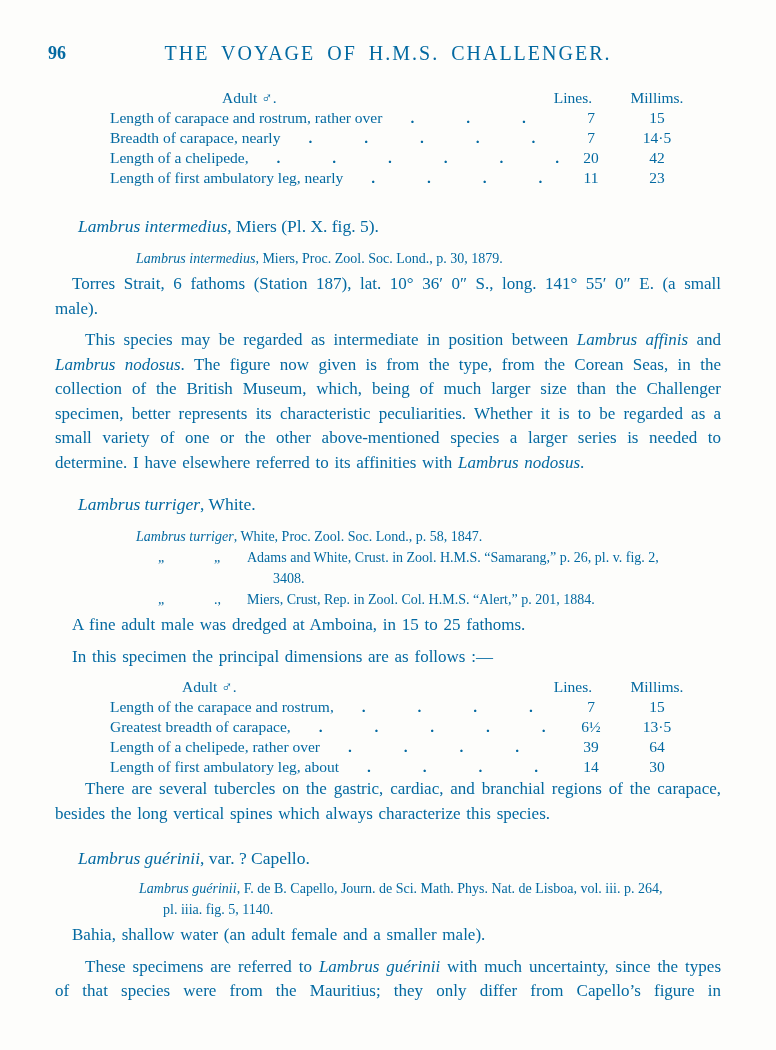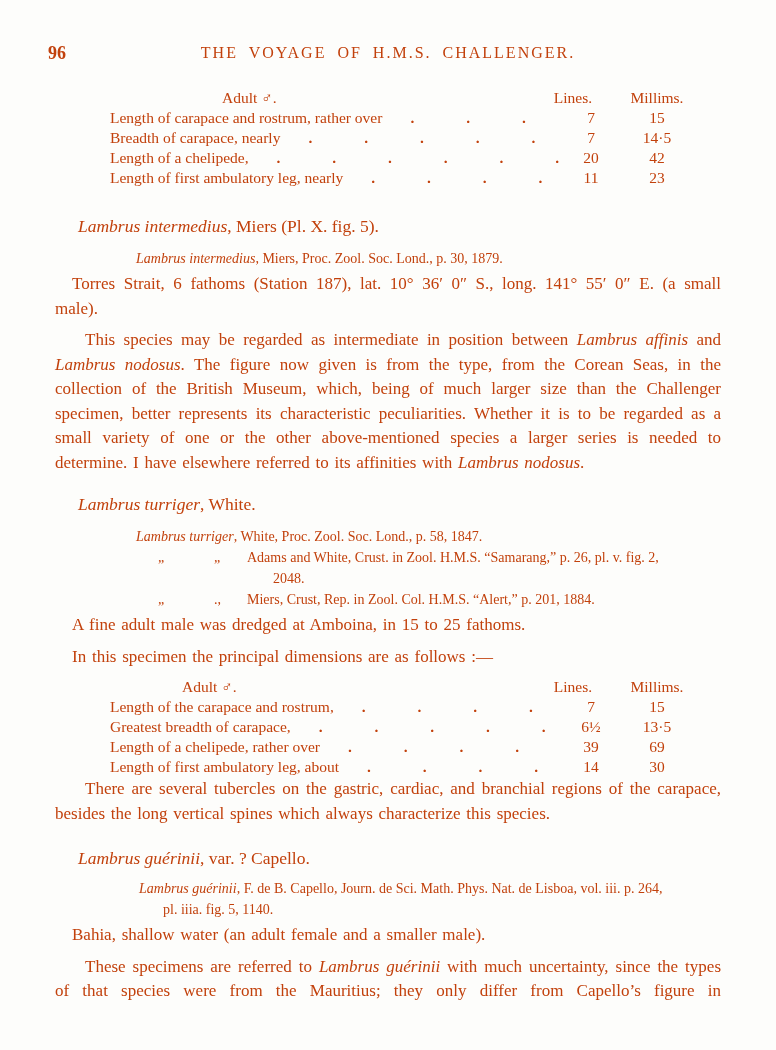--- a/index.html
+++ b/index.html
@@ -6,38 +6,38 @@
     margin: 0; padding: 0;
     width: 776px; height: 1050px;
     overflow: hidden;
     background: #f4f4f2;
   }
   .page {
     position: relative;
     width: 776px; height: 1050px;
     box-sizing: border-box;
     background: #fdfdfb;
-    color: #c2410c;
+    color: #0369a1;
     font-family: "Liberation Serif", "DejaVu Serif", serif;
     padding: 42px 48px 0 48px;
   }
   
   .running-head {
     position: relative;
     height: 22px;
     line-height: 22px;
   }
   .page-num {
     position: absolute; left: 0; top: 0;
     font-size: 18px; font-weight: bold;
   }
   .run-title {
     display: block;
     text-align: center;
-    font-size: 16px;
+    font-size: 20px;
     letter-spacing: 2px;
     word-spacing: 5px;
   }
   
   .dim-table {
     margin-left: 62px;
     width: 584px;
     font-size: 15.5px;
   }
   .dim-table.first { margin-top: 24px; }
@@ -163,21 +163,21 @@
   </h2>
   <div class="citation-block cb-2">
     <div class="cit-line">
       <span class="sp">Lambrus turriger</span><span>, White, Proc. Zool. Soc. Lond., p. 58, 1847.</span>
     </div>
     <div class="cit-row">
       <span class="cit-ditto1">„</span>
       <span class="cit-ditto2">„</span>
       <span class="cit-text">Adams and White, Crust. in Zool. H.M.S. “Samarang,” p. 26, pl. v. fig. 2,</span>
     </div>
-    <div class="cit-cont">2048.</div>
+    <div class="cit-cont">3408.</div>
     <div class="cit-row">
       <span class="cit-ditto1">„</span>
       <span class="cit-ditto2">.,</span>
       <span class="cit-text">Miers, Crust, Rep. in Zool. Col. H.M.S. “Alert,” p. 201, 1884.</span>
     </div>
   </div>
   <p class="body-para indent-sm p-dredged">A fine adult male was dredged at Amboina, in 15 to 25 fathoms.</p>
   <p class="body-para indent-sm p-dimensions">In this specimen the principal dimensions are as follows :—</p>
 
   <div class="dim-table second">
@@ -195,21 +195,21 @@
     <div class="dt-row">
       <span class="dt-label">Greatest breadth of carapace,</span>
       <span class="dt-leader"></span>
       <span class="dt-lines">6½</span>
       <span class="dt-millims">13·5</span>
     </div>
     <div class="dt-row">
       <span class="dt-label">Length of a chelipede, rather over</span>
       <span class="dt-leader"></span>
       <span class="dt-lines">39</span>
-      <span class="dt-millims">69</span>
+      <span class="dt-millims">64</span>
     </div>
     <div class="dt-row">
       <span class="dt-label">Length of first ambulatory leg, about</span>
       <span class="dt-leader"></span>
       <span class="dt-lines">14</span>
       <span class="dt-millims">30</span>
     </div>
   </div>
 
   <p class="body-para indent-lg p-tubercles">There are several tubercles on the gastric, cardiac, and branchial regions of the carapace, besides the long vertical spines which always characterize this species.</p>

